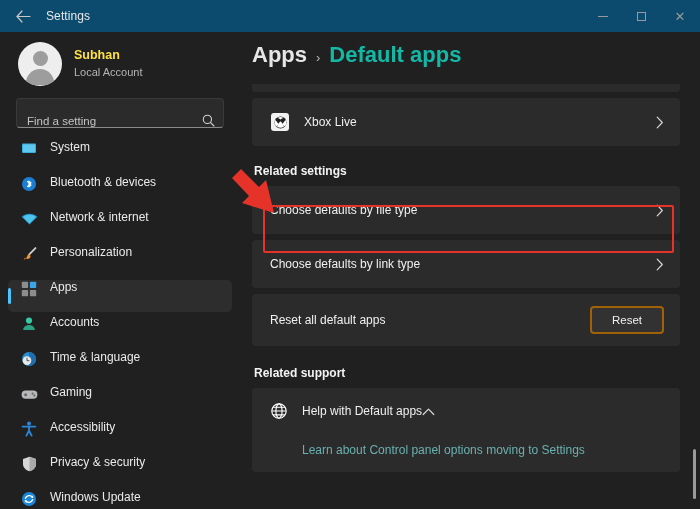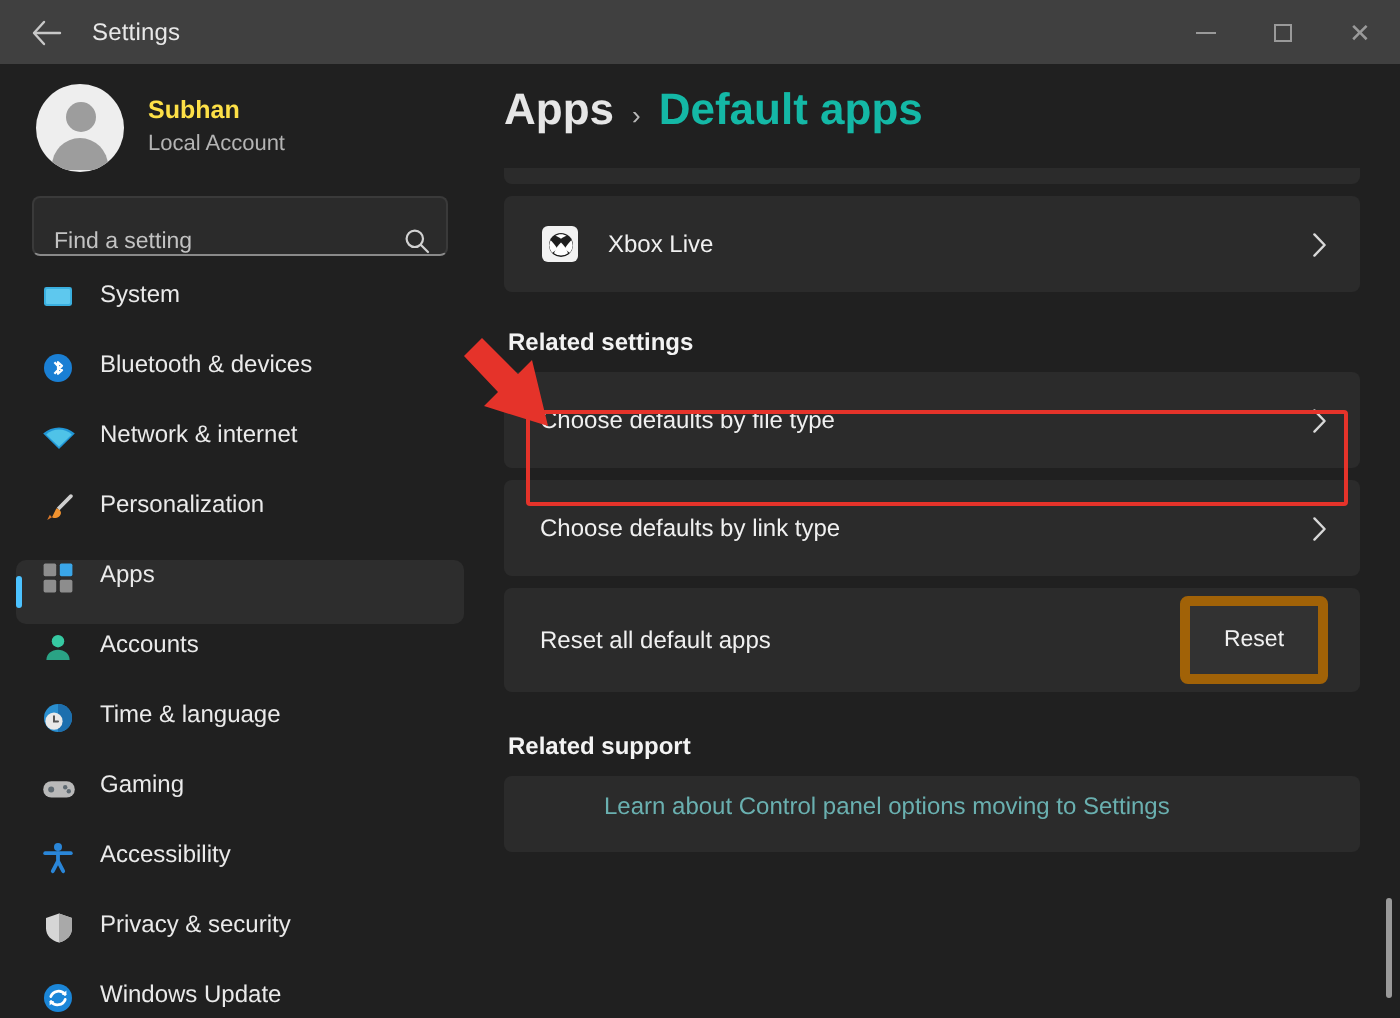--- a/index.html
+++ b/index.html
@@ -17,21 +17,21 @@
     display: flex;
     flex-direction: column;
   }
 
   
   .titlebar {
     height: 32px;
     flex: 0 0 32px;
     display: flex;
     align-items: center;
-    background: #404040;
+    background: #0c4a6e;
     position: relative;
     z-index: 5;
   }
   .back-btn {
     width: 34px; height: 30px;
     margin-left: 6px;
     display: flex; align-items: center; justify-content: center;
     border-radius: 4px;
     color: #c8c8c8;
   }
@@ -220,25 +220,25 @@
   }
   .section-head {
     font-size: 12px;
     font-weight: bold;
     color: #f3f3f3;
     margin: 18px 0 8px 2px;
   }
   .reset-btn {
     margin-left: auto;
     background: #323232;
-    border: 5px solid #a16207;
+    border: 2px solid #a16207;
     border-radius: 4px;
     color: #f0f0f0;
     font-size: 11.5px;
-    height: 44px;
+    height: 28px;
     min-width: 74px;
     display: flex; align-items: center; justify-content: center;
     font-family: "Liberation Sans", sans-serif;
   }
   .support-card {
     background: #2b2b2b;
     border-radius: 4px;
     margin-right: 20px;
   }
   .support-head {
@@ -520,20 +520,35 @@
         </div>
 
         <div class="card" style="margin-top:6px;height:52px;">
           <span class="card-title">Reset all default apps</span>
           <button class="reset-btn">Reset</button>
         </div>
 
         <div class="section-head" style="margin-top:20px;">Related support</div>
 
         <div class="support-card">
+          <div class="support-head">
+            <span class="globe">
+              <svg width="18" height="18" viewBox="0 0 18 18" fill="none" aria-hidden="true">
+                <circle cx="9" cy="9" r="7.2" stroke="#ffffff" stroke-width="1.15"></circle>
+                <ellipse cx="9" cy="9" rx="3.1" ry="7.2" stroke="#ffffff" stroke-width="1.15"></ellipse>
+                <path d="M1.9 9h14.2M2.9 5.2h12.2M2.9 12.8h12.2" stroke="#ffffff" stroke-width="1.15"></path>
+              </svg>
+            </span>
+            <span class="card-title">Help with Default apps</span>
+            <span class="chev">
+              <svg width="13" height="8" viewBox="0 0 13 8" fill="none" aria-hidden="true">
+                <path d="M1.2 6.5 6.5 1.2 11.8 6.5" stroke="#d8d8d8" stroke-width="1.2" stroke-linecap="round" stroke-linejoin="round"></path>
+              </svg>
+            </span>
+          </div>
           <div class="support-body">
             <a class="support-link" href="#">Learn about Control panel options moving to Settings</a>
           </div>
         </div>
 
       </div>
 
       <div class="scrollbar-track">
         <div class="scrollbar-thumb"></div>
       </div>

